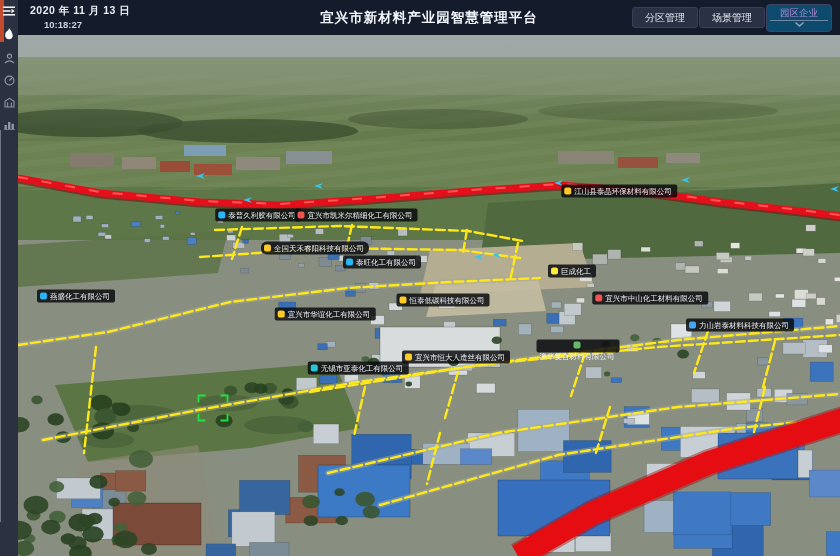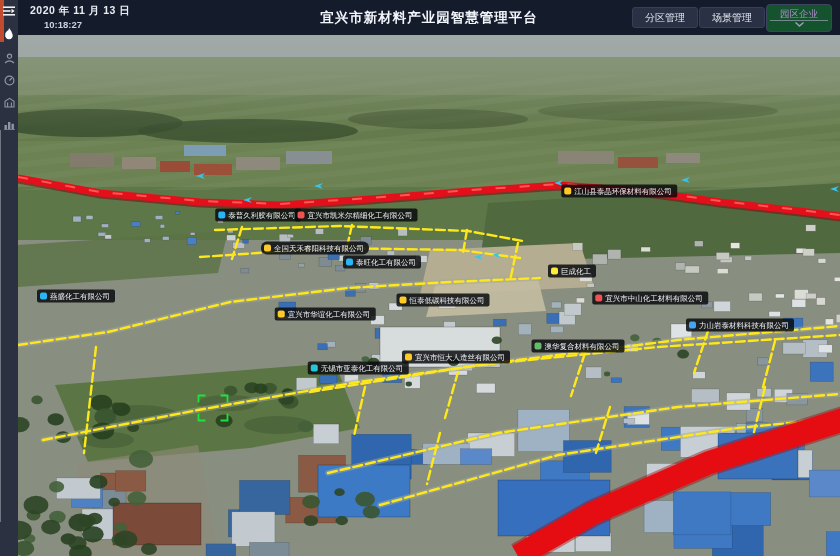--- a/index.html
+++ b/index.html
@@ -16,22 +16,22 @@
 
   
   .header{position:absolute;left:18px;top:0;right:0;height:35px;background:#141b2b;z-index:25;padding-left:19px;}
   .dt{position:absolute;left:12px;top:4px;color:#e8ecf2;font-size:10.5px;font-weight:bold;letter-spacing:.5px;}
   .tm{position:absolute;left:26px;top:19px;color:#ccd3dd;font-size:9.5px;font-weight:bold;}
   .title{position:absolute;left:50%;top:9px;transform:translateX(-50%);color:#f2f5fa;
          font-size:13.5px;font-weight:bold;letter-spacing:1px;white-space:nowrap;}
   .hbtns{position:absolute;right:8px;top:0;height:35px;display:flex;align-items:center;gap:1px;}
   .hbtn{height:21px;padding:0 12px;background:#2a3144;border:1px solid #363f57;border-radius:3px;
         color:#e6eaf2;font-size:10px;font-family:inherit;cursor:pointer;white-space:nowrap;}
-  .edrop{width:66px;height:28px;border:1px solid #3d4660;border-radius:4px;background:#14532d;
-         display:flex;flex-direction:column;align-items:center;justify-content:center;cursor:pointer;}
+  .edrop{width:66px;height:28px;border:1px solid #3d4660;border-radius:4px;background:#0c4a6e;
+         display:flex;flex-direction:column;align-items:center;justify-content:center;cursor:pointer;font-family:Liberation Serif, serif;}
   .edrop .lbl{font-size:9.5px;color:#b48bd4;line-height:11px;}
   .edrop .dvd{width:58px;height:1px;background:#9aa3b5;opacity:.7;margin:1px 0;}
 
   
   .map{position:absolute;left:18px;top:35px;width:822px;height:521px;overflow:hidden;background:#6b7d5a;}
   .map svg{position:absolute;left:0;top:0;}
   #labels{position:absolute;left:0;top:0;width:100%;height:100%;z-index:10;}
   .map-label{position:absolute;transform:translate(-50%,-50%);display:flex;align-items:center;gap:3px;
              background:rgba(8,10,13,.84);border-radius:2px;padding:2px 5px 2px 3px;height:13px;
              color:#f0f2f4;font-size:7.5px;white-space:nowrap;cursor:pointer;line-height:9px;}
@@ -480,21 +480,21 @@
           <span>巨成化工</span>
         </div>
         <div class="map-label" style="left: 632px; top: 263px;">
           <span class="mk" style="background: rgb(239, 83, 80);"></span>
           <span>宜兴市中山化工材料有限公司</span>
         </div>
         <div class="map-label" style="left: 722px; top: 290px;">
           <span class="mk" style="background: rgb(66, 165, 245);"></span>
           <span>力山岩泰材料科技有限公司</span>
         </div>
-        <div class="map-label" style="left: 560px; top: 311px;">
+        <div class="map-label" style="left: 560px; top: 311px; flex-direction: column;">
           <span class="mk" style="background: rgb(102, 187, 106);"></span>
           <span>澳华复合材料有限公司</span>
         </div>
         <div class="map-label" style="left: 438px; top: 322px;">
           <span class="mk" style="background: rgb(255, 202, 40);"></span>
           <span>宜兴市恒大人造丝有限公司</span>
         </div>
         <div class="map-label" style="left: 340px; top: 333px;">
           <span class="mk" style="background: rgb(38, 198, 218);"></span>
           <span>无锡市亚泰化工有限公司</span>

